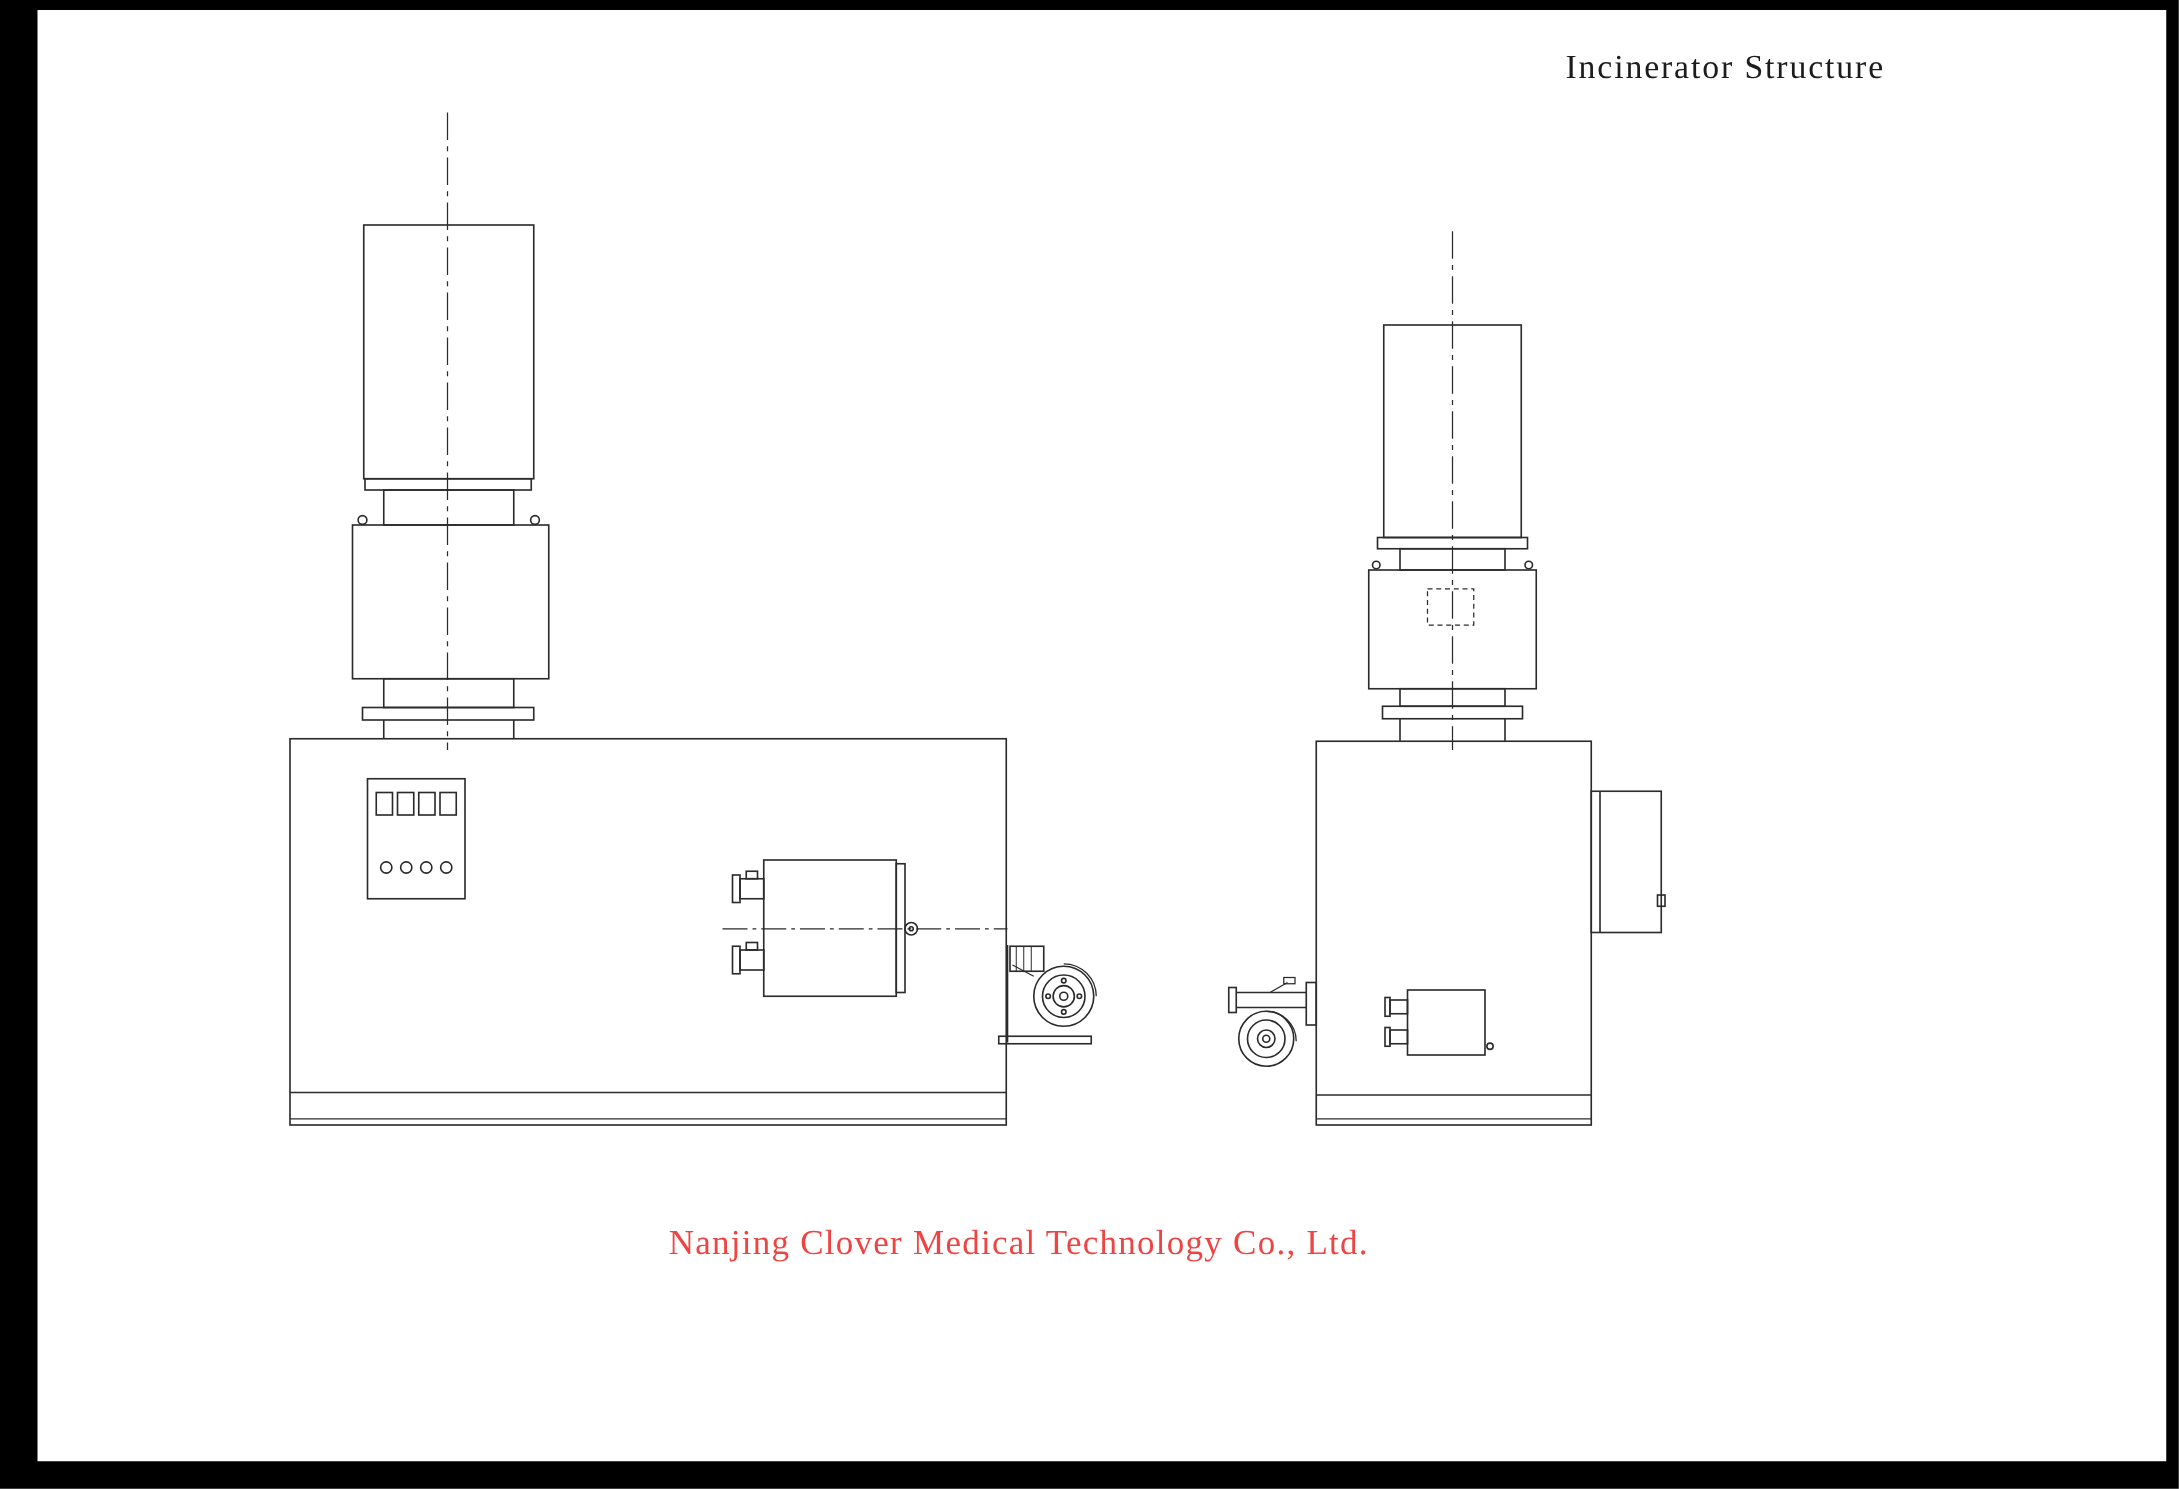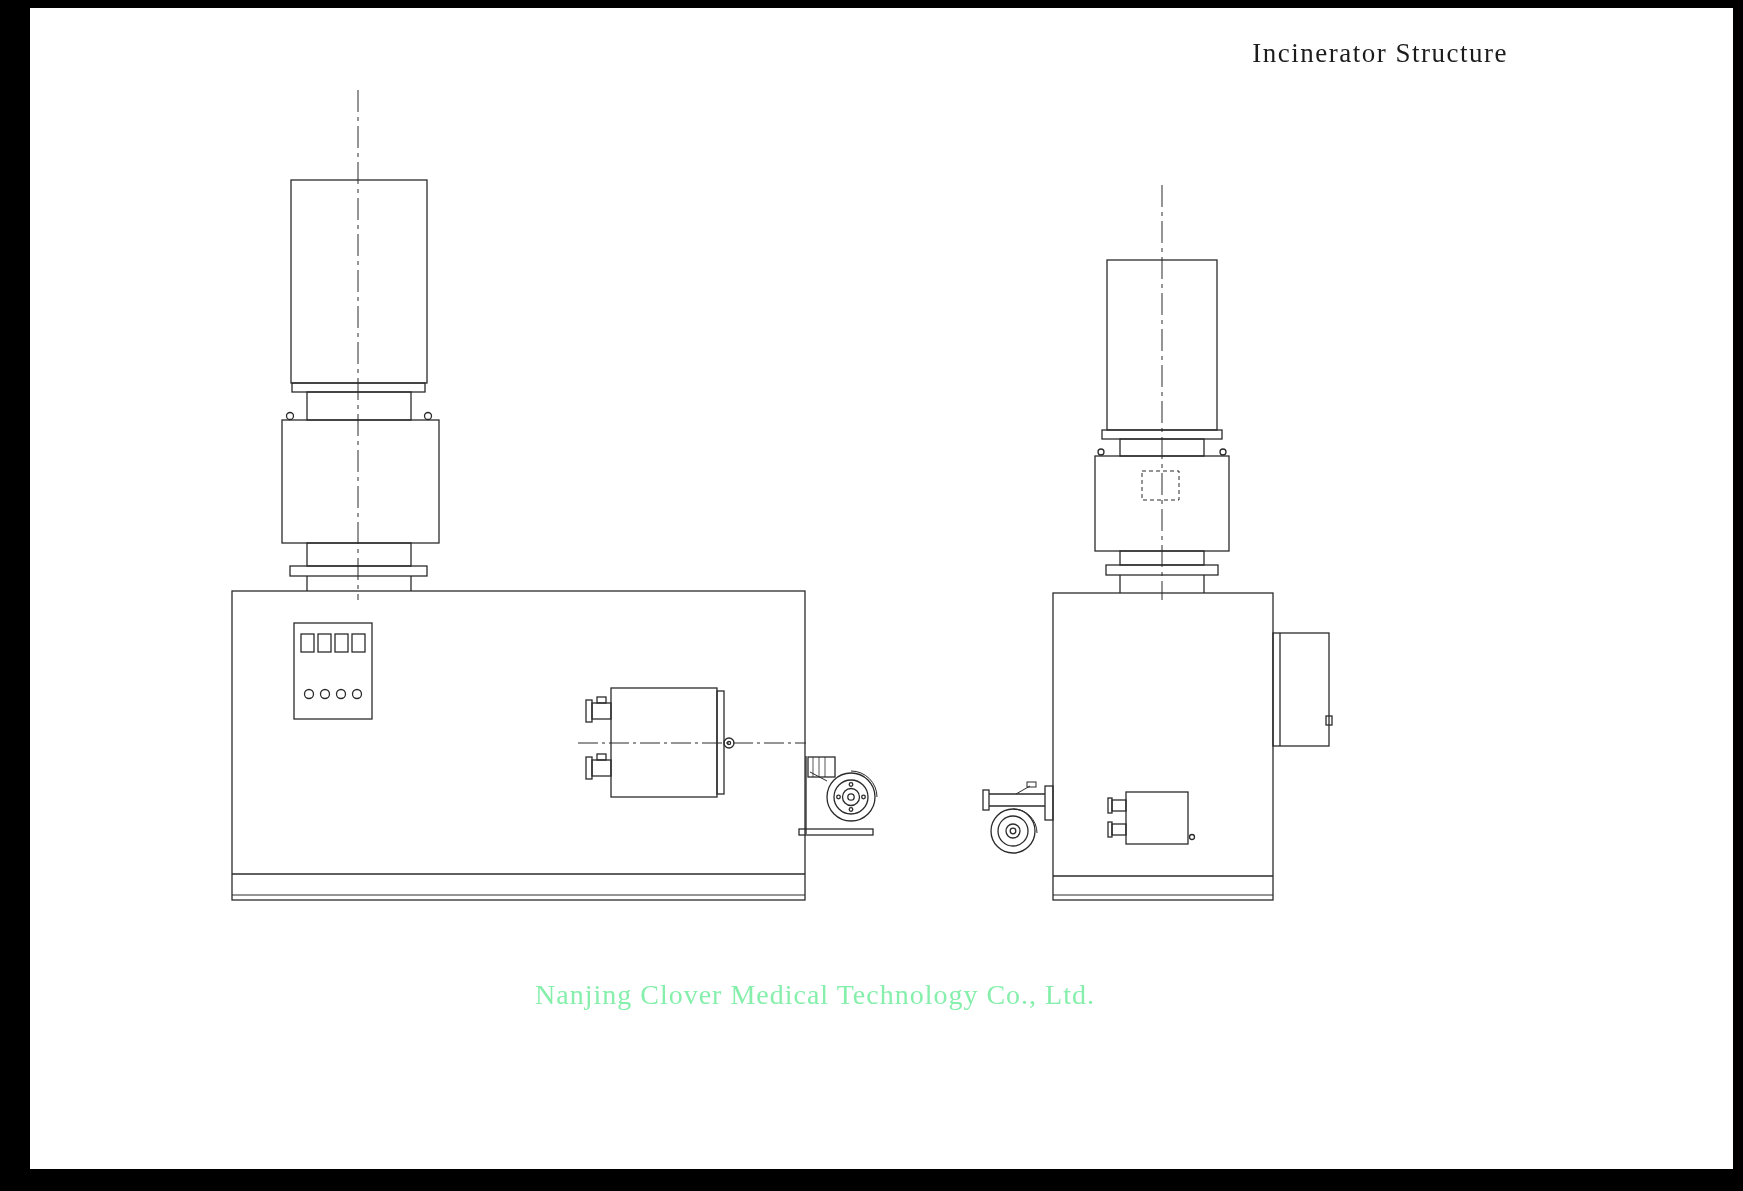--- a/index.html
+++ b/index.html
@@ -26,21 +26,21 @@
     font-size: 27px;
     letter-spacing: 1.5px;
     color: #1c1c1c;
     white-space: nowrap;
   }
   .footer {
     position: absolute;
     left: 535px; top: 979px;
     font-size: 28px;
     letter-spacing: 1px;
-    color: #86efac;
+    color: #ef4444;
     white-space: nowrap;
   }
 </style>
 </head>
 <body>
 
 <div class="sheet">
   <div class="canvas"></div>
 
   <svg class="diagram-svg" viewBox="0 0 1743 1191" xmlns="http://www.w3.org/2000/svg">

